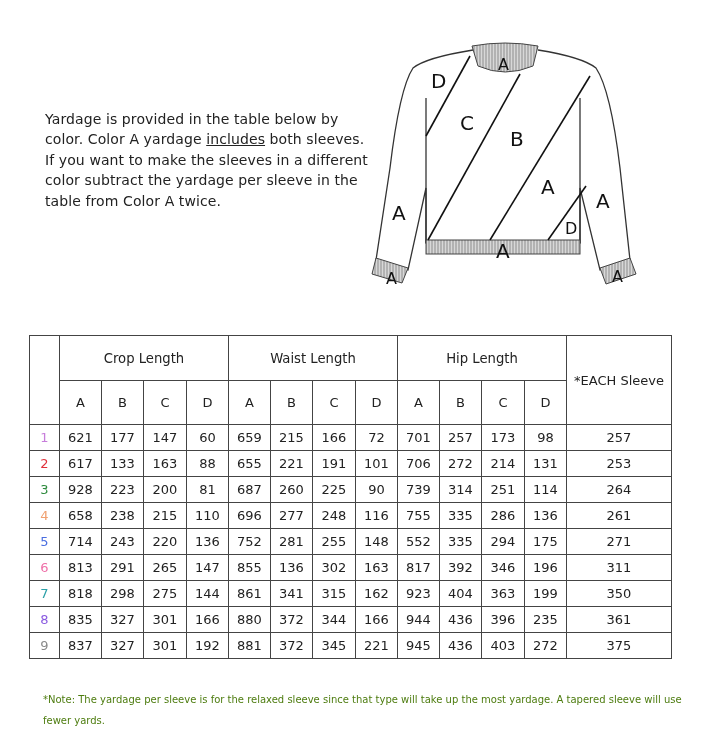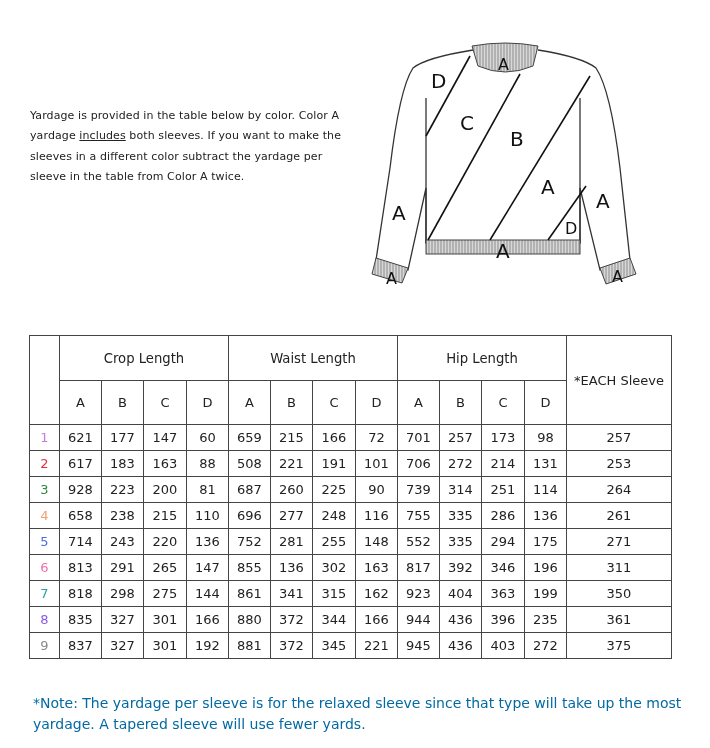--- a/index.html
+++ b/index.html
@@ -1,28 +1,28 @@
 <!DOCTYPE html>
 <html><head>
 <meta charset="utf-8">
 <style>
   html, body { margin:0; padding:0; background:#ffffff; }
   body { width:710px; height:748px; position:relative; font-family:"DejaVu Sans", sans-serif; color:#222; overflow:hidden; }
-  .intro { position:absolute; left:30px; top:95px; width:330px; font-size:11px; line-height:20.4px; color:#222; letter-spacing:0.1px; }
+  .intro { position:absolute; left:45px; top:95px; width:330px; font-size:14px; line-height:20.4px; color:#222; letter-spacing:0.1px; }
   .intro u { text-decoration:underline; }
   .sweater { position:absolute; left:368px; top:38px; width:290px; height:252px; }
   table.yard { position:absolute; left:29px; top:335px; border-collapse:collapse; font-size:13px; color:#222; }
   table.yard td, table.yard th { border:1px solid #444; text-align:center; padding:0; font-weight:normal; }
   table.yard th.group { height:44px; font-size:13.2px; }
   table.yard th.sub { height:43px; }
   table.yard td { height:25px; }
   .c-num { width:30px; }
   .c-a1 { width:42px; } .c-b1 { width:42px; } .c-c1 { width:43px; } .c-d1 { width:42px; }
   .c-sl { width:105px; }
-  .note { position:absolute; left:33px; top:679px; width:660px; font-size:14px; line-height:21px; color:#0369a1; }
+  .note { position:absolute; left:43px; top:679px; width:660px; font-size:10px; line-height:21px; color:#4d7c0f; }
 </style>
 </head>
 <body>
 
 <p class="intro"><span>Yardage is provided in the table below by color. Color A yardage </span><u>includes</u><span> both sleeves. If you want to make the sleeves in a different color subtract the yardage per sleeve in the table from Color A twice.</span></p>
 
 <svg class="sweater" viewBox="0 0 290 252">
   <defs>
     <pattern id="rib" width="3" height="10" patternUnits="userSpaceOnUse">
       <rect width="3" height="10" fill="#d8d8d8"></rect>
@@ -118,24 +118,24 @@
         <td>72</td>
         <td>701</td>
         <td>257</td>
         <td>173</td>
         <td>98</td>
         <td>257</td>
       </tr>
       <tr>
         <td style="color: rgb(224, 48, 58);">2</td>
         <td>617</td>
-        <td>183</td>
+        <td>133</td>
         <td>163</td>
         <td>88</td>
-        <td>508</td>
+        <td>655</td>
         <td>221</td>
         <td>191</td>
         <td>101</td>
         <td>706</td>
         <td>272</td>
         <td>214</td>
         <td>131</td>
         <td>253</td>
       </tr>
       <tr>

